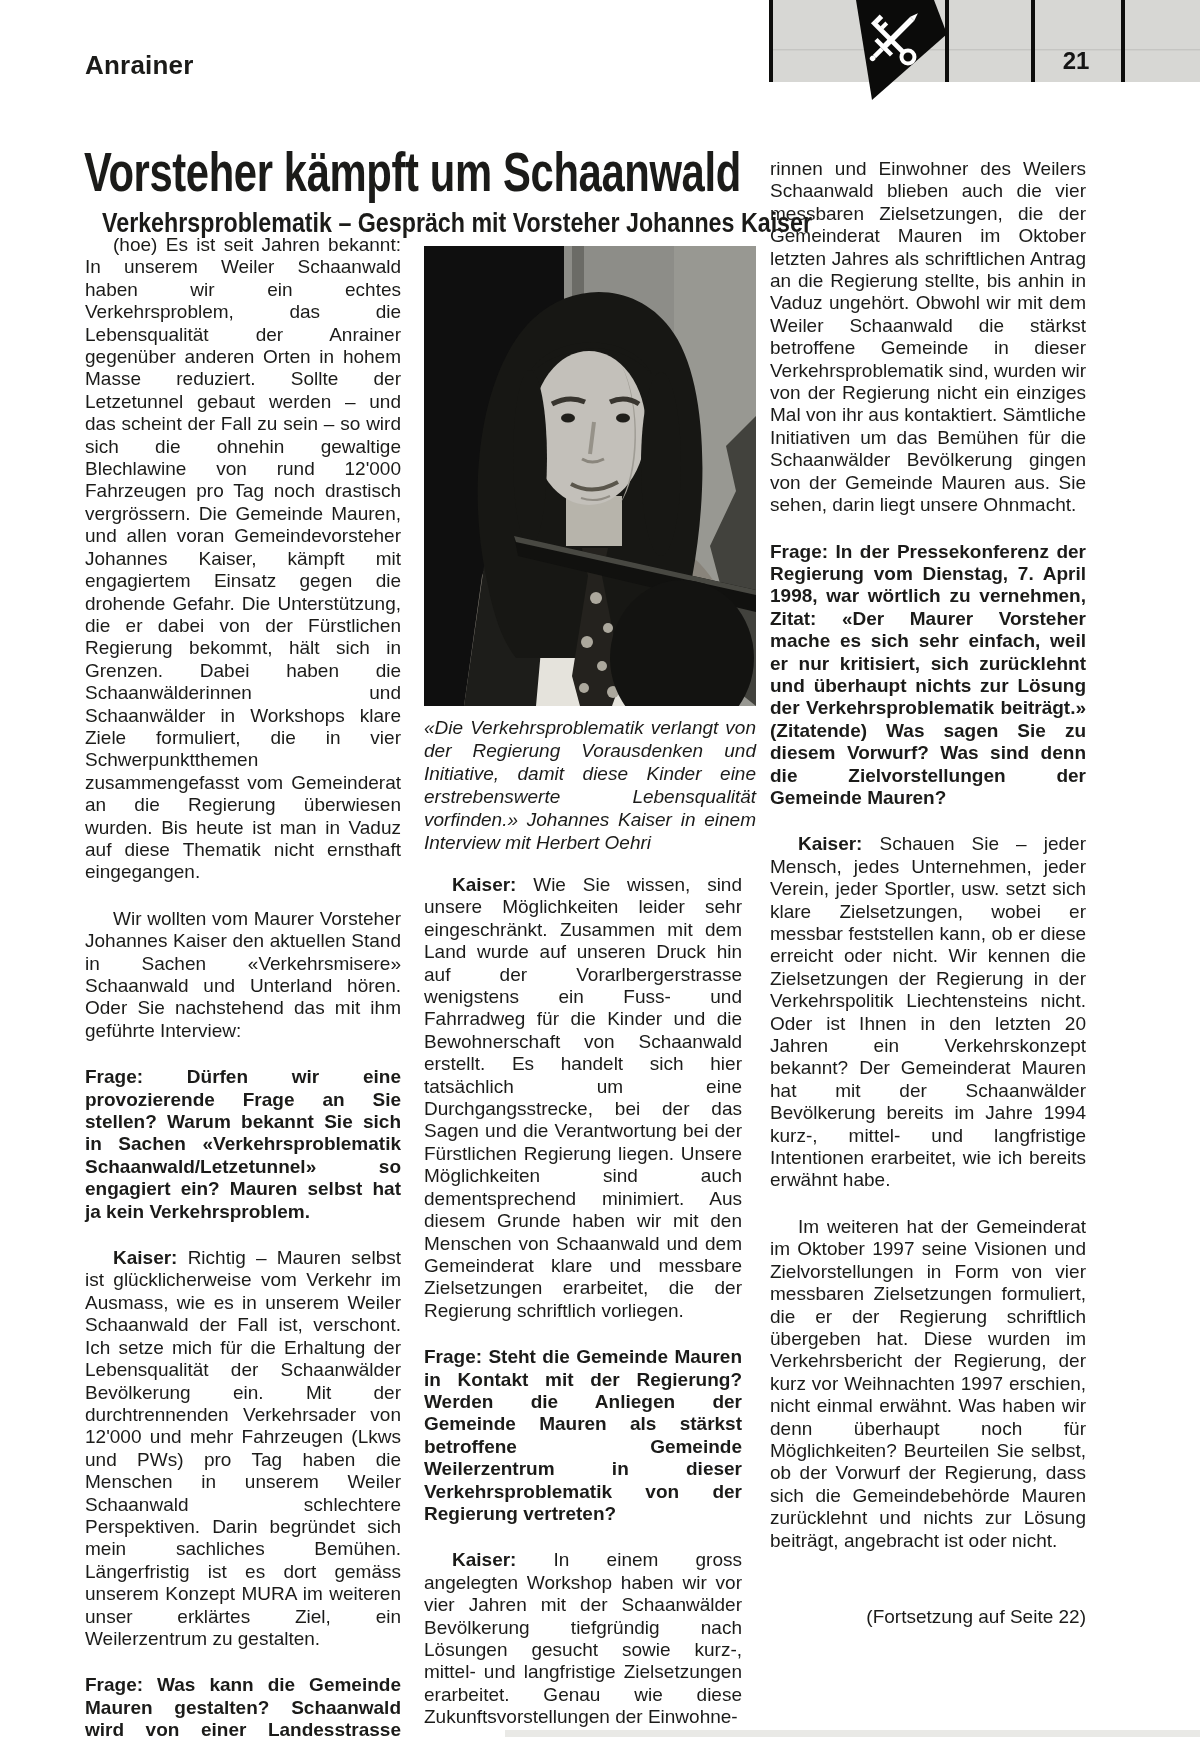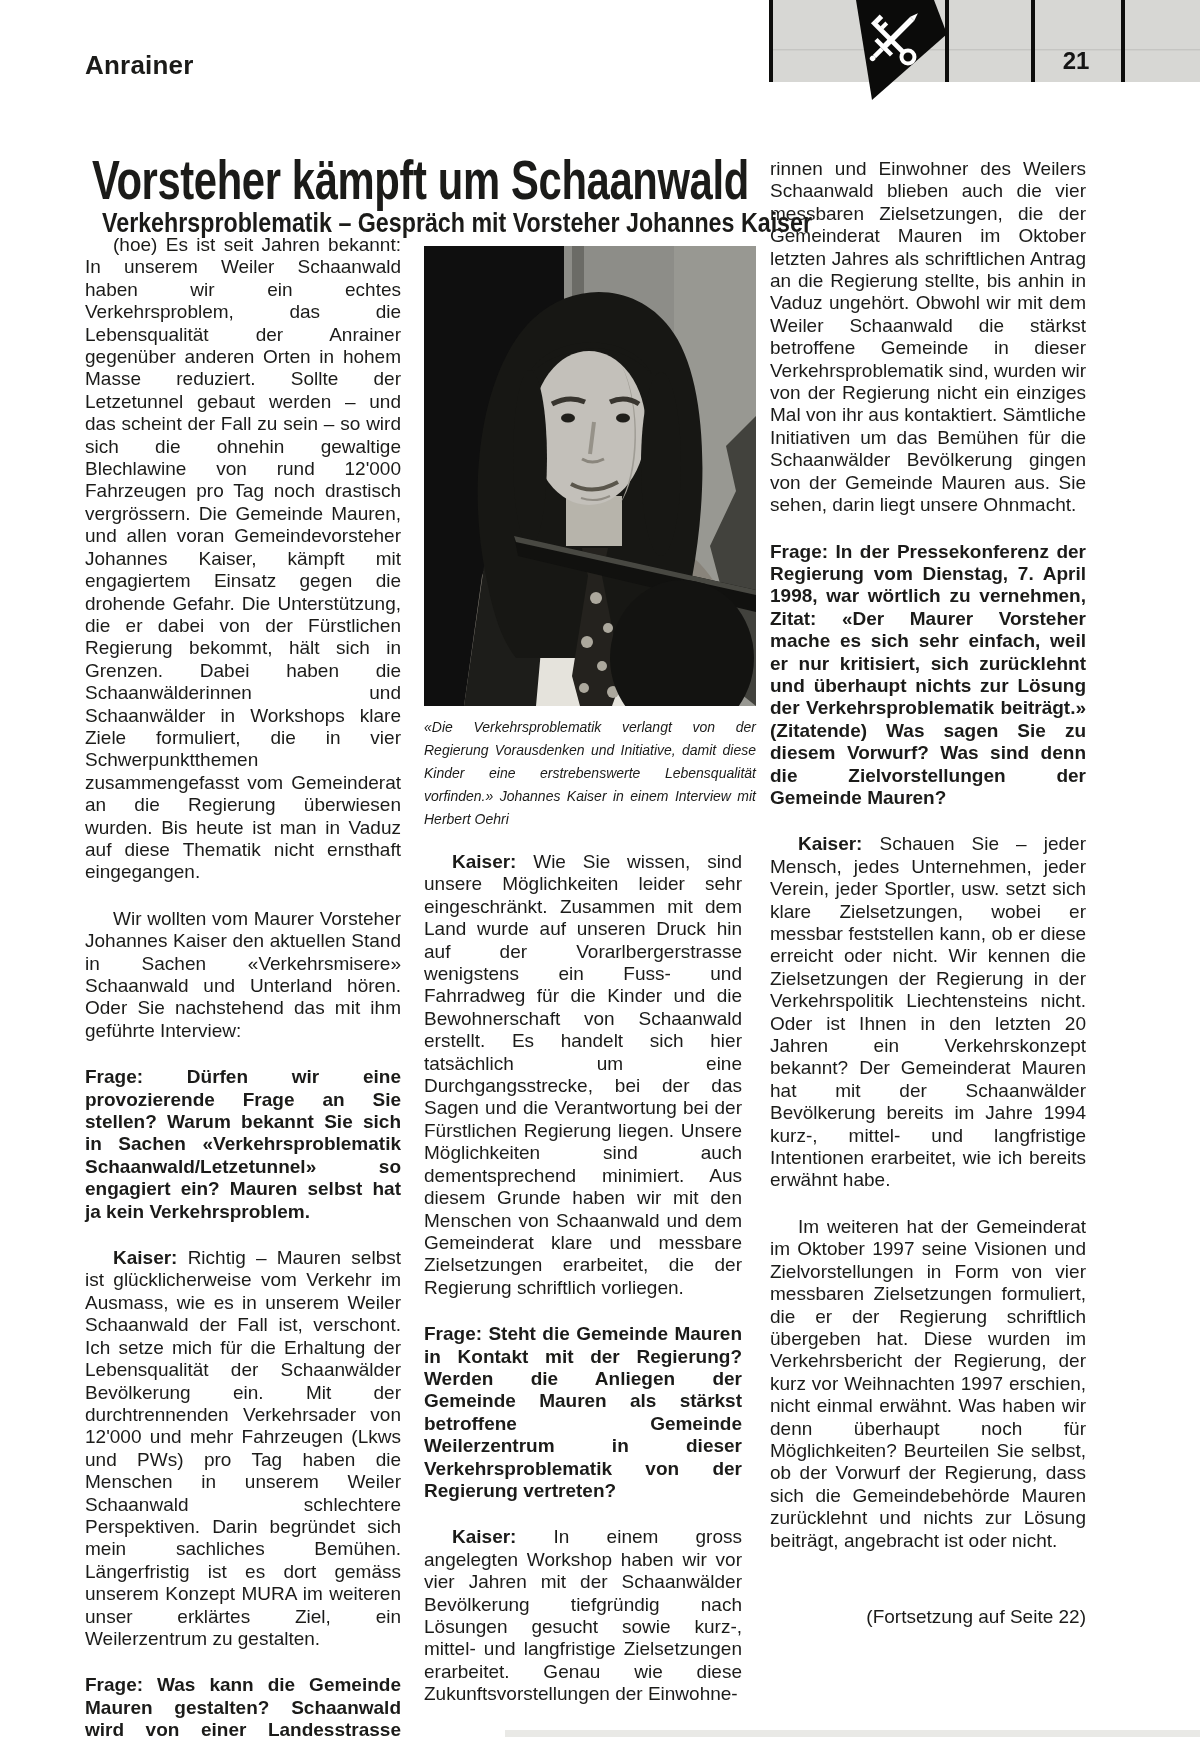--- a/index.html
+++ b/index.html
@@ -16,21 +16,21 @@
   .col{position:absolute;text-align:justify;font-size:19px;line-height:22.4px;hyphens:auto;-webkit-hyphens:auto;}
   .col p{margin:0 14px 24px 0;}
   .col p.indent{text-indent:28px;}
   .col p.question{font-weight:700;}
   .col p.continuation{text-align:right;margin-top:54px;font-weight:400;}
   #col1{left:85px;top:234px;width:330px;}
   #col2{left:424px;top:246px;width:332px;}
   #col3{left:770px;top:158px;width:330px;}
 
   .photo-wrap{width:332px;height:460px;}
-  .caption{font-style:italic;font-size:14px;line-height:23px;text-align:justify;margin:10px 0 20px 0;}
+  .caption{font-style:italic;font-size:19px;line-height:23px;text-align:justify;margin:10px 0 20px 0;}
 
   .banner{position:absolute;left:0;top:0;}
   .footer-rule{position:absolute;left:505px;top:1730px;width:695px;height:7px;background:#e9e9e6;}
 </style>
 </head>
 <body>
 
 <div class="page">
 
   <svg class="banner" width="1200" height="104" viewBox="0 0 1200 104">
@@ -50,21 +50,21 @@
       <rect x="-26" y="-2.4" width="44" height="4.8" fill="#fff"></rect>
       <circle cx="24" cy="0" r="6.5" fill="none" stroke="#fff" stroke-width="4"></circle>
       <rect x="-26" y="-10" width="5" height="8" fill="#fff"></rect>
       <rect x="-17" y="-9" width="4" height="7" fill="#fff"></rect>
     </g>
     <text x="1076" y="69" text-anchor="middle" font-family="Liberation Sans, sans-serif" font-size="24" font-weight="bold" fill="#151515">21</text>
   </svg>
 
   <div class="section-label">Anrainer</div>
 
-  <h1 class="headline" style="margin:8px;"><span class="condense">Vorsteher kämpft um Schaanwald</span></h1>
+  <h1 class="headline" style="margin:0;"><span class="condense">Vorsteher kämpft um Schaanwald</span></h1>
   <div class="subtitle"><span class="condense">Verkehrsproblematik – Gespräch mit Vorsteher Johannes Kaiser</span></div>
 
   <div id="col1" class="col">
       <p class="indent">(hoe) Es ist seit Jahren bekannt: In unserem Weiler Schaanwald haben wir ein echtes Verkehrsproblem, das die Lebensqualität der Anrainer gegenüber anderen Orten in hohem Masse reduziert. Sollte der Letzetunnel gebaut werden – und das scheint der Fall zu sein – so wird sich die ohnehin gewaltige Blechlawine von rund 12'000 Fahrzeugen pro Tag noch drastisch vergrössern. Die Gemeinde Mauren, und allen voran Gemeindevorsteher Johannes Kaiser, kämpft mit engagiertem Einsatz gegen die drohende Gefahr. Die Unterstützung, die er dabei von der Fürstlichen Regierung bekommt, hält sich in Grenzen. Dabei haben die Schaanwälderinnen und Schaanwälder in Workshops klare Ziele formuliert, die in vier Schwerpunktthemen zusammengefasst vom Gemeinderat an die Regierung überwiesen wurden. Bis heute ist man in Vaduz auf diese Thematik nicht ernsthaft eingegangen.</p>
       <p class="indent">Wir wollten vom Maurer Vorsteher Johannes Kaiser den aktuellen Stand in Sachen «Verkehrsmisere» Schaanwald und Unterland hören. Oder Sie nachstehend das mit ihm geführte Interview:</p>
       <p class="question">Frage: Dürfen wir eine provozierende Frage an Sie stellen? Warum bekannt Sie sich in Sachen «Verkehrsproblematik Schaanwald/Letzetunnel» so engagiert ein? Mauren selbst hat ja kein Verkehrsproblem.</p>
       <p class="indent answer"><b>Kaiser: </b>Richtig – Mauren selbst ist glücklicherweise vom Verkehr im Ausmass, wie es in unserem Weiler Schaanwald der Fall ist, verschont. Ich setze mich für die Erhaltung der Lebensqualität der Schaanwälder Bevölkerung ein. Mit der durchtrennenden Verkehrsader von 12'000 und mehr Fahrzeugen (Lkws und PWs) pro Tag haben die Menschen in unserem Weiler Schaanwald schlechtere Perspektiven. Darin begründet sich mein sachliches Bemühen. Längerfristig ist es dort gemäss unserem Konzept MURA im weiteren unser erklärtes Ziel, ein Weilerzentrum zu gestalten.</p>
       <p class="question">Frage: Was kann die Gemeinde Mauren gestalten? Schaanwald wird von einer Landesstrasse «durchzogen» und der Zollübergang ist international. Alles Themen mit dem Adressat «Regierung»!</p>
     </div>
 

